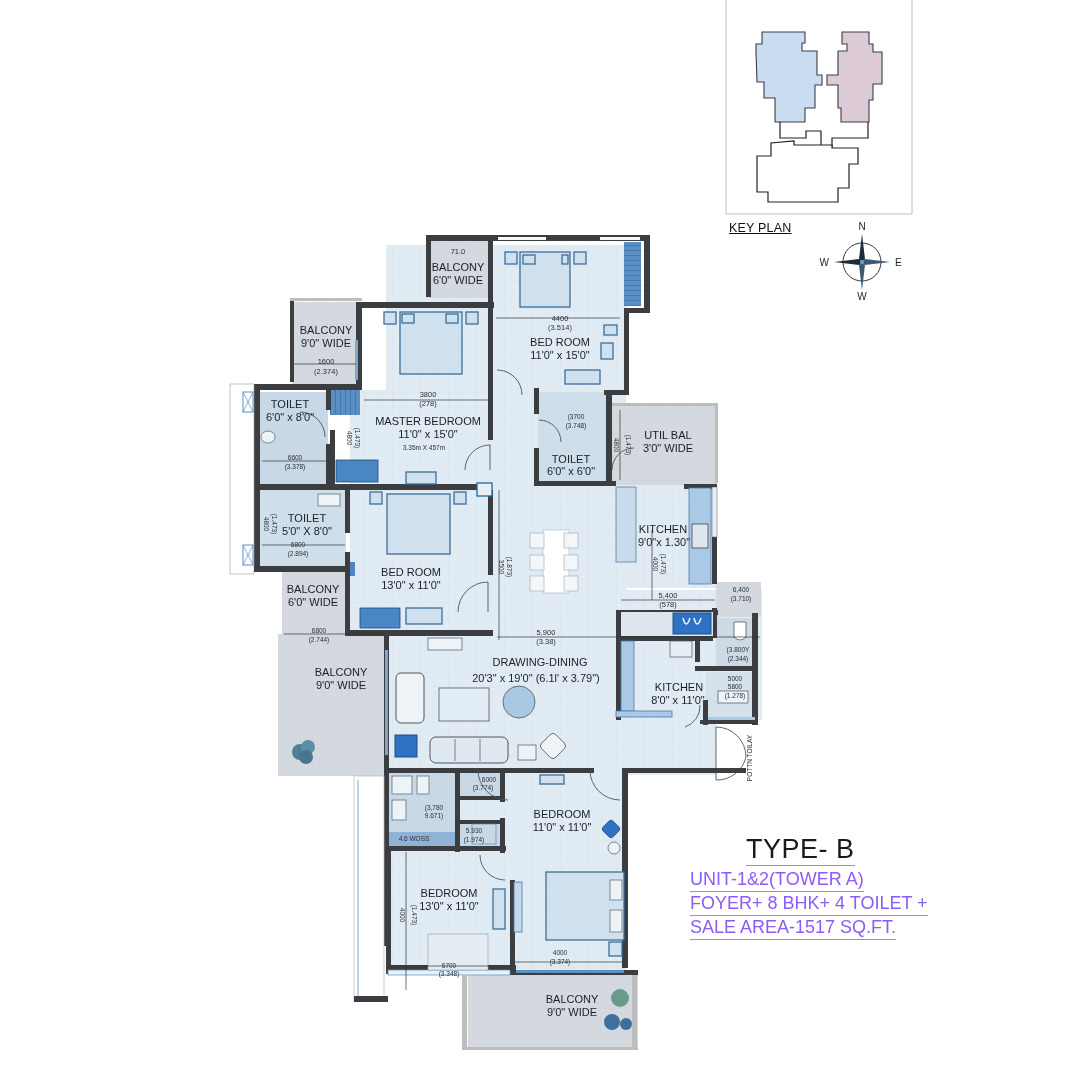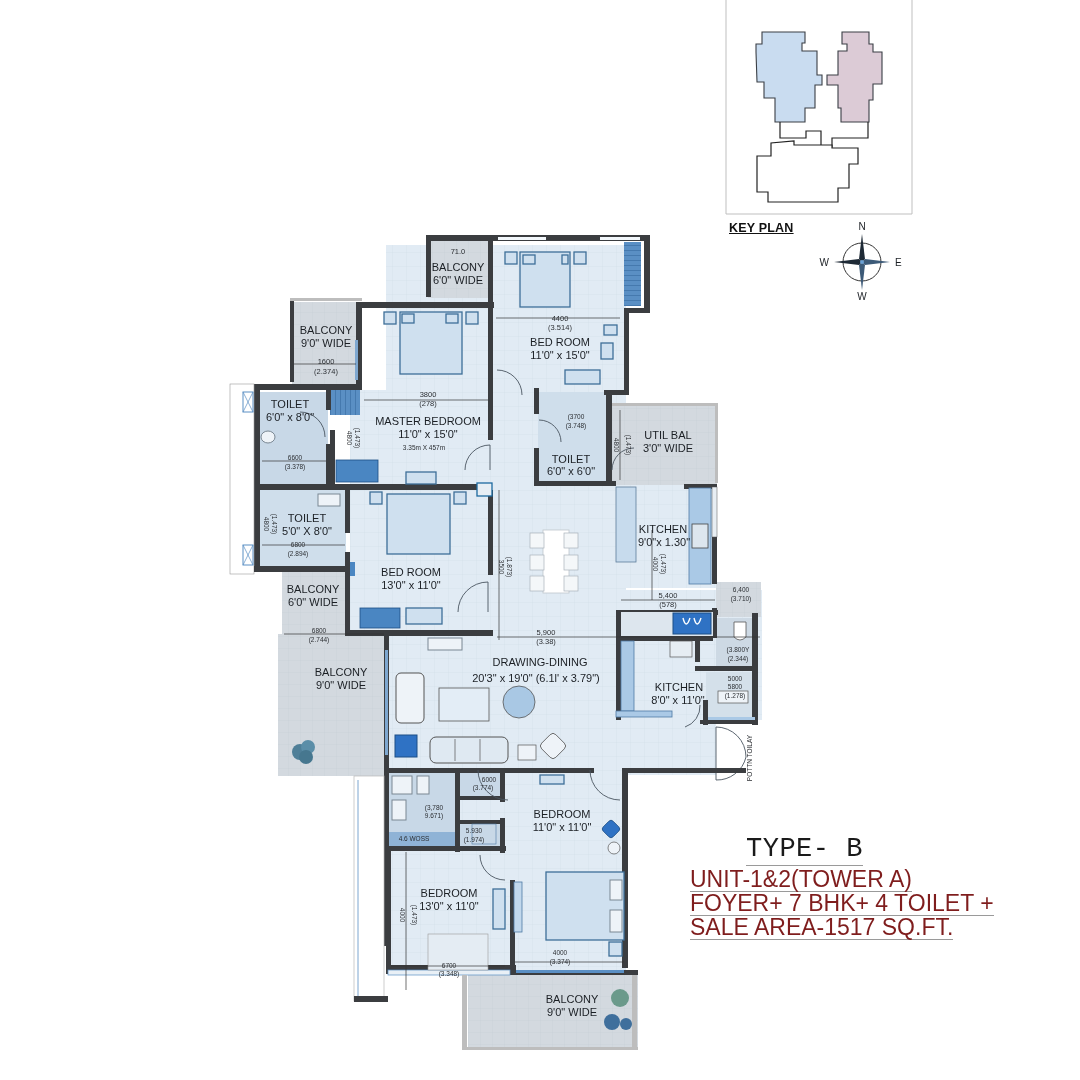--- a/index.html
+++ b/index.html
@@ -14,25 +14,25 @@
   .wall { fill: #3b3d40; }
   .furn { fill: #cfe0ef; stroke: #3e6f98; stroke-width: 1.3; }
   .furn-light { fill: #eef3f8; stroke: #7a8793; stroke-width: 1; }
   .door { fill: none; stroke: #4a5560; stroke-width: 0.9; }
   .dimline { stroke: #333; stroke-width: 0.7; fill: none; }
   .keyplan-frame { stroke: #bfbfbf; stroke-width: 1; fill: none; }
 
   .info-block { position: absolute; left: 690px; top: 833px; width: 300px; }
   .info-title { font-size: 27px; letter-spacing: 0.5px; color: #1a1a1a; text-align: left;
                 margin-left: 56px; line-height: 32px; border-bottom: 1px solid #9a9a9a; display: inline-block; }
-  .info-line { font-size: 23px; line-height: 24px; color: #7f1d1d; border-bottom: 1px solid #9a9a9a;
+  .info-line { font-size: 18px; line-height: 24px; color: #8b5cf6; border-bottom: 1px solid #9a9a9a;
                display: inline-block; white-space: nowrap; }
   .info-row { display: block; height: 24px; }
   .keyplan-label { position: absolute; left: 729px; top: 221px; font-size: 12.5px; color: #111;
-                   text-decoration: underline; letter-spacing: 0.2px; font-weight: bold; }
+                   text-decoration: underline; letter-spacing: 0.2px; }
 </style>
 </head>
 <body>
 
 <svg id="plan-svg" viewBox="0 0 1080 1080" xmlns="http://www.w3.org/2000/svg">
   <defs>
     <pattern id="tiles" width="14" height="14" patternUnits="userSpaceOnUse">
       <rect width="14" height="14" fill="#e1ebf4"></rect>
       <path d="M14 0 L0 0 0 14" fill="none" stroke="#cfdbe6" stroke-width="0.6"></path>
     </pattern>
@@ -431,19 +431,19 @@
     <text class="lbl small" x="412" y="915" transform="rotate(90 412 915)" text-anchor="middle">(1.473)</text>
 
     <text class="lbl room-name" x="572" y="1003" text-anchor="middle">BALCONY</text>
     <text class="lbl room-size" x="572" y="1016" text-anchor="middle">9'0" WIDE</text>
   </g>
 </svg>
 
 <div class="keyplan-label">KEY PLAN</div>
 
 <div class="info-block">
-  <div class="info-row" style="height:34px;font-family:Liberation Mono, monospace;">
+  <div class="info-row" style="height:34px;">
     <span class="info-title">TYPE- B</span>
   </div>
   <div class="info-row"><span class="info-line">UNIT-1&amp;2(TOWER A)</span></div>
-  <div class="info-row"><span class="info-line">FOYER+ 7 BHK+ 4 TOILET +</span></div>
+  <div class="info-row"><span class="info-line">FOYER+ 8 BHK+ 4 TOILET +</span></div>
   <div class="info-row"><span class="info-line">SALE AREA-1517 SQ.FT.</span></div>
 </div>
 
 </body></html>

